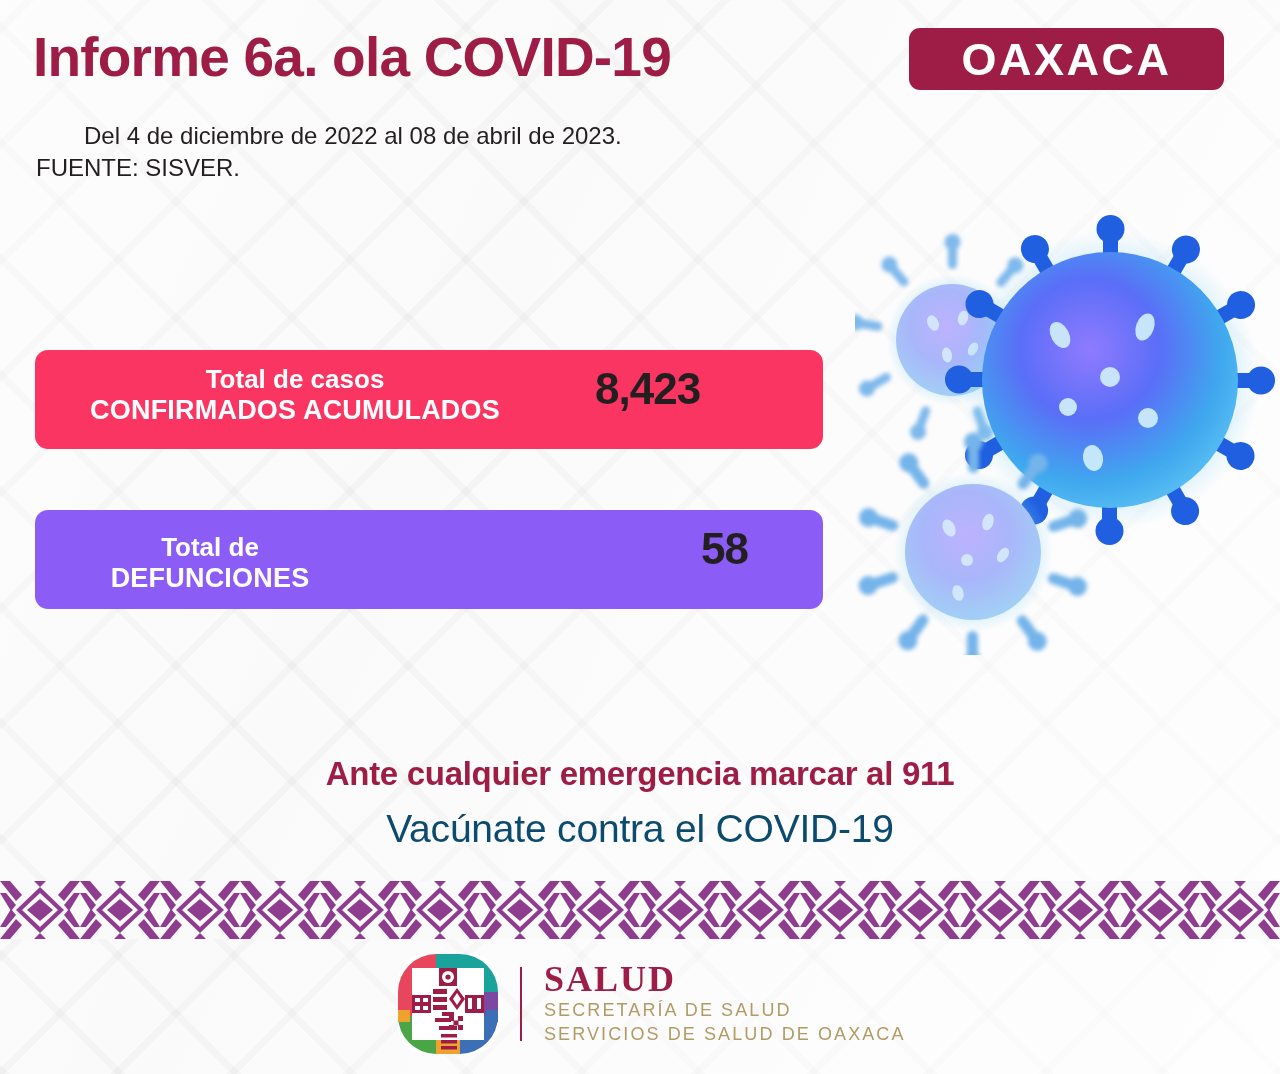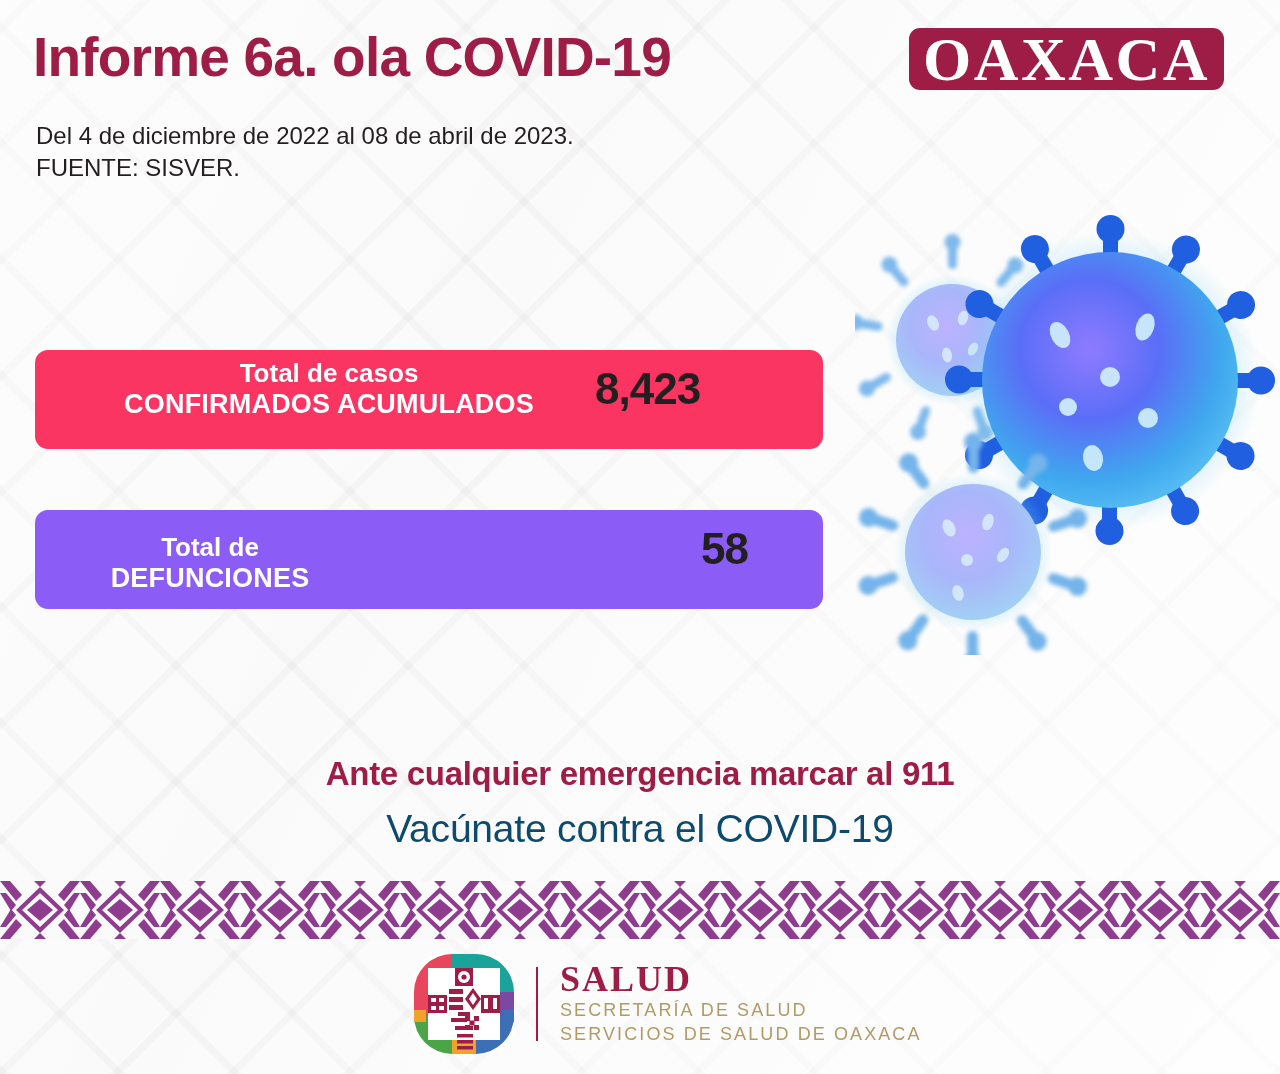--- a/index.html
+++ b/index.html
@@ -49,36 +49,36 @@
   }
   #state-badge{
     position:absolute;left:909px;top:28px;
     width:315px;height:62px;
     background:#9e1d47;
     border-radius:11px;
     display:flex;align-items:center;justify-content:center;
   }
   #state-badge-label{
     color:#ffffff;
-    font-family:Liberation Serif, serif;
+    font-family:Liberation Sans, sans-serif;
     font-weight:bold;
-    font-size:62px;
+    font-size:45px;
     letter-spacing:2.5px;
     line-height:1;
   }
 
   
   #subtitle-block{
     left:36px;top:120px;width:900px;
     color:#231f20;
     font-size:24px;
     line-height:1.33;
     font-weight:normal;
   }
-  #subtitle-period{display:block;}
+  #subtitle-period{display:block;margin-left:48px;}
   #subtitle-source{display:block;}
 
   
   #stat-cards{left:35px;top:350px;width:790px;}
   .stat-card{
     position:relative;
     width:788px;height:99px;
     border-radius:13px;
     display:flex;align-items:center;
     box-sizing:border-box;
@@ -100,21 +100,21 @@
   .stat-label .l2{display:block;font-size:27px;letter-spacing:0.2px;}
   .stat-value{
     position:absolute;
     color:#231f20;
     font-weight:bold;
     font-size:44px;
     letter-spacing:-1px;
     line-height:1;
   }
   #card-cases .stat-value{left:560px;top:17px;}
-  #card-cases .stat-label{top:8px;padding-left:34px;}
+  #card-cases .stat-label{top:14px;}
   #card-deaths .stat-value{left:638px;top:17px;margin-left:28px;}
   #card-deaths .stat-label{top:22px;left:-85px;}
 
   
   #virus-art{left:855px;top:215px;width:420px;height:440px;}
   #virus-art svg{display:block;}
 
   
   #messages{left:0;top:755px;width:1280px;text-align:center;}
   #emergency-message{
@@ -133,21 +133,21 @@
   }
 
   
   #greca-band{
     left:0;top:881px;width:1280px;height:58px;
     overflow:hidden;
   }
   #greca-band svg{display:block;}
 
   
-  #footer{left:16px;top:948px;width:1101px;height:120px;}
+  #footer{left:0;top:948px;width:1101px;height:120px;}
   #footer-inner{
     position:absolute;left:396px;top:4px;
     display:flex;align-items:center;
   }
   #salud-emblem{width:104px;height:104px;flex:0 0 auto;}
   #footer-divider{
     width:2px;height:74px;
     background:#9e1d47;
     margin:0 22px 0 20px;
     flex:0 0 auto;

